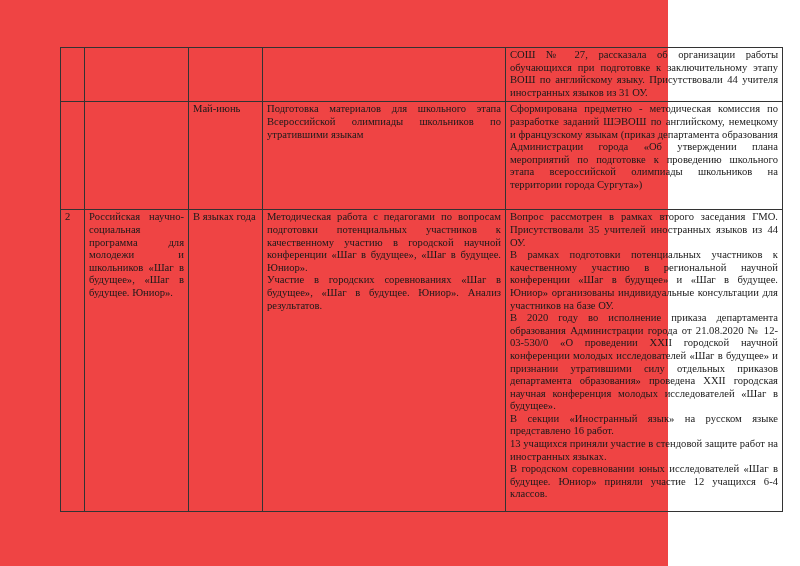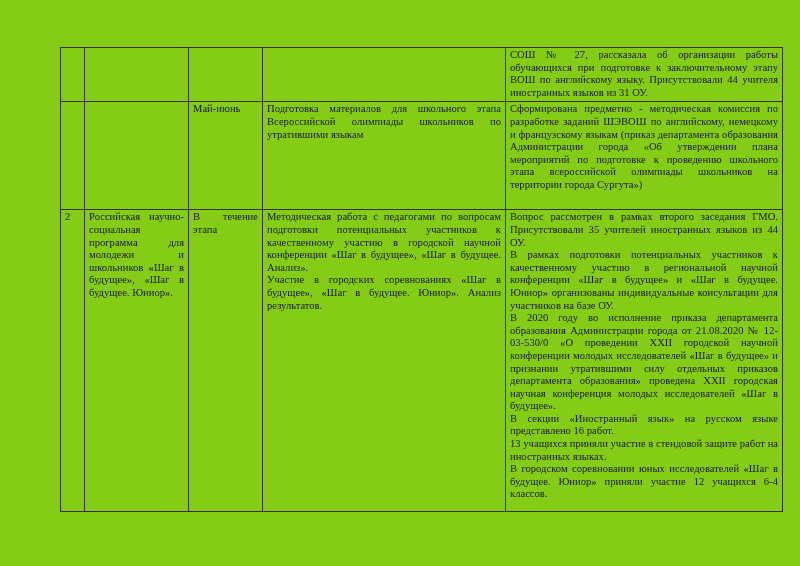--- a/index.html
+++ b/index.html
@@ -1,18 +1,18 @@
 <!DOCTYPE html>
 <html><head>
 <meta charset="utf-8">
 <style>
   html, body { margin:0; padding:0; background:#ffffff; }
   body { width:800px; height:566px; position:relative; overflow:hidden;
          font-family:"Liberation Serif", "DejaVu Serif", serif; color:#1a1a1a; }
-  .page { position:absolute; left:0; top:0; width:800px; height:566px; background:#84cc16; }
+  .page { position:absolute; left:0; top:0; width:668px; height:566px; background:#ef4444; }
   table.doc { position:absolute; left:60px; top:47px; border-collapse:collapse;
               table-layout:fixed; width:722px; }
   table.doc td { border:1.3px solid #333; vertical-align:top; padding:1px 4px 2px 4px;
                  font-size:10.6px; line-height:12.6px; text-align:justify; text-align-last:left; }
   td.num { text-align:center !important; text-align-last:center; }
   .p { display:block; }
   col.c1 { width:24px; } col.c2 { width:104px; } col.c3 { width:74px; }
   col.c4 { width:243px; } col.c5 { width:277px; }
   tr.r0 td { height:50px; }
   tr.r1 td { height:104px; }
@@ -45,23 +45,23 @@
         <td></td>
         <td>Май-июнь</td>
         <td>Подготовка материалов для школьного этапа Всероссийской олимпиады школьников по утратившими языкам</td>
         <td>
           <span class="p">Сформирована предметно - методическая комиссия по разработке заданий ШЭВОШ по английскому, немецкому и французскому языкам (приказ департамента образования Администрации города «Об утверждении плана мероприятий по подготовке к проведению школьного этапа всероссийской олимпиады школьников на территории города Сургута»)</span>
         </td>
       </tr>
       <tr class="r2">
         <td class="num">2</td>
         <td>Российская научно-социальная программа для молодежи и школьников «Шаг в будущее», «Шаг в будущее. Юниор».</td>
-        <td>В течение этапа</td>
+        <td>В языках года</td>
         <td>
-          <span class="p">Методическая работа с педагогами по вопросам подготовки потенциальных участников к качественному участию в городской научной конференции «Шаг в будущее», «Шаг в будущее. Анализ».</span>
+          <span class="p">Методическая работа с педагогами по вопросам подготовки потенциальных участников к качественному участию в городской научной конференции «Шаг в будущее», «Шаг в будущее. Юниор».</span>
           <span class="p">Участие в городских соревнованиях «Шаг в будущее», «Шаг в будущее. Юниор». Анализ результатов.</span>
         </td>
         <td>
           <span class="p">Вопрос рассмотрен в рамках второго заседания ГМО. Присутствовали 35 учителей иностранных языков из 44 ОУ.</span>
           <span class="p">В рамках подготовки потенциальных участников к качественному участию в региональной научной конференции «Шаг в будущее» и «Шаг в будущее. Юниор» организованы индивидуальные консультации для участников на базе ОУ.</span>
           <span class="p">В 2020 году во исполнение приказа департамента образования Администрации города от 21.08.2020 № 12-03-530/0 «О проведении XXII городской научной конференции молодых исследователей «Шаг в будущее» и признании утратившими силу отдельных приказов департамента образования» проведена XXII городская научная конференция молодых исследователей «Шаг в будущее».</span>
           <span class="p">В секции «Иностранный язык» на русском языке представлено 16 работ.</span>
           <span class="p">13 учащихся приняли участие в стендовой защите работ на иностранных языках.</span>
           <span class="p">В городском соревновании юных исследователей «Шаг в будущее. Юниор» приняли участие 12 учащихся 6-4 классов.</span>
         </td>

